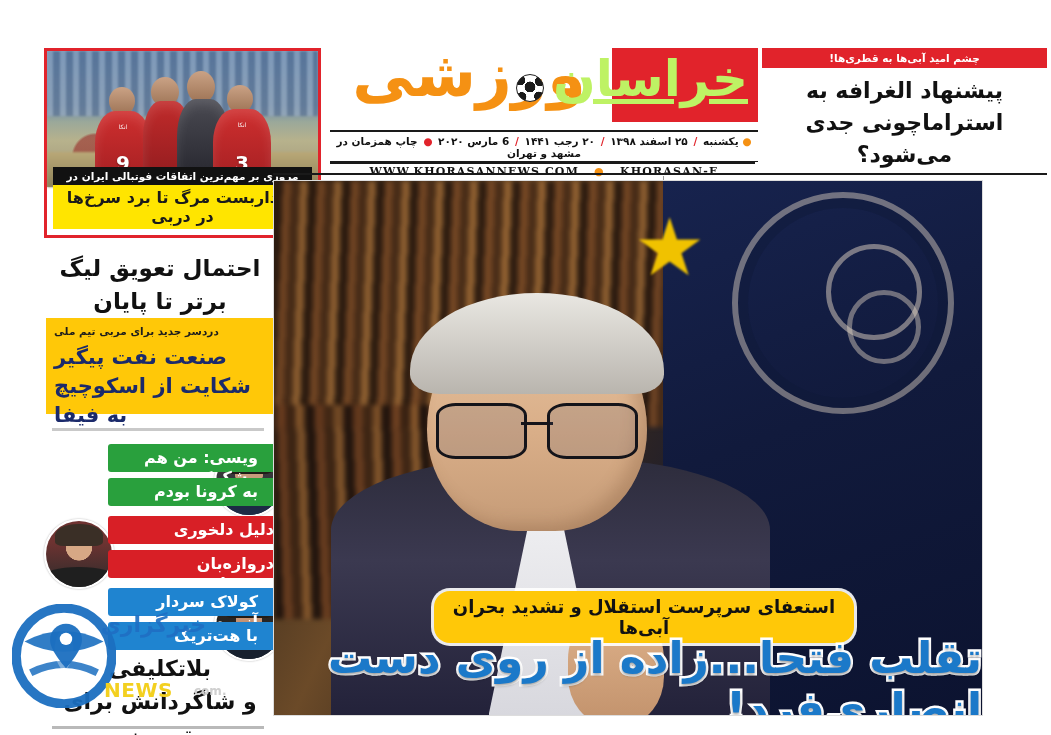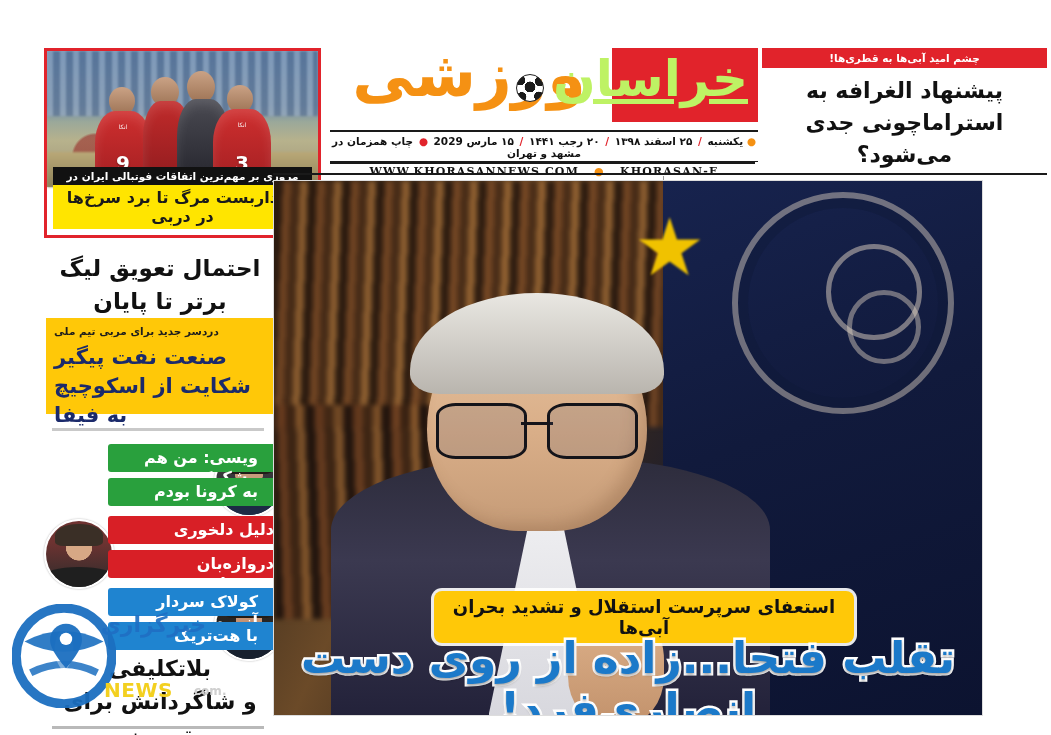--- a/index.html
+++ b/index.html
@@ -302,29 +302,29 @@
     position:absolute; left:54%; bottom:-2%; width:22%; height:26%;
     border-radius:46% 46% 40% 40%;
     background: linear-gradient(180deg,#e0b48d,#c2926c);
     filter: blur(.4px);
   }
 
   
   #mp-yellow-banner {
     position:absolute; left:160px; top:410px; width:420px;
     background:#ffc808; color:#121212;
-    border-radius:8px;
+    border-radius:16px;
     font-size:18px; font-weight:bold; text-align:center;
     padding:5px 10px; box-sizing:border-box; direction:rtl;
     box-shadow:0 0 0 3px rgba(255,255,255,.9);
   }
   #mp-headline {
     position:absolute; left:0; right:0; top:452px;
     color:#1b79c9; font-size:44px; font-weight:bold;
-    text-align:center; direction:rtl; line-height:1.15;
+    text-align:right; direction:rtl; line-height:1.15;
     -webkit-text-stroke: 5px #ffffff;
     paint-order: stroke fill;
     text-shadow: 0 2px 3px rgba(0,0,0,.35);
   }
 
   
   #watermark { left: 8px; top: 598px; width: 200px; height: 118px; pointer-events:none; }
   #wm-ball {
     position:absolute; left:4px; top:6px; width:104px; height:104px;
   }
@@ -391,21 +391,21 @@
       </div>
     </div>
     <div id="date-line">
       <span class="dot">●</span>
       <span>یکشنبه</span>
       <span class="sep">/</span>
       <span>۲۵ اسفند ۱۳۹۸</span>
       <span class="sep">/</span>
       <span>۲۰ رجب ۱۴۴۱</span>
       <span class="sep">/</span>
-      <span>۱۵ مارس 2029</span>
+      <span>6 مارس ۲۰۲۰</span>
       <span class="sep">●</span>
       <span>چاپ همزمان در مشهد و تهران</span>
     </div>
     <div id="url-line">
       <span>WWW.KHORASANNEWS.COM</span>
       <span class="dot">●</span>
       <span>KHORASAN-E VARZESHI</span>
     </div>
   </div>
 

